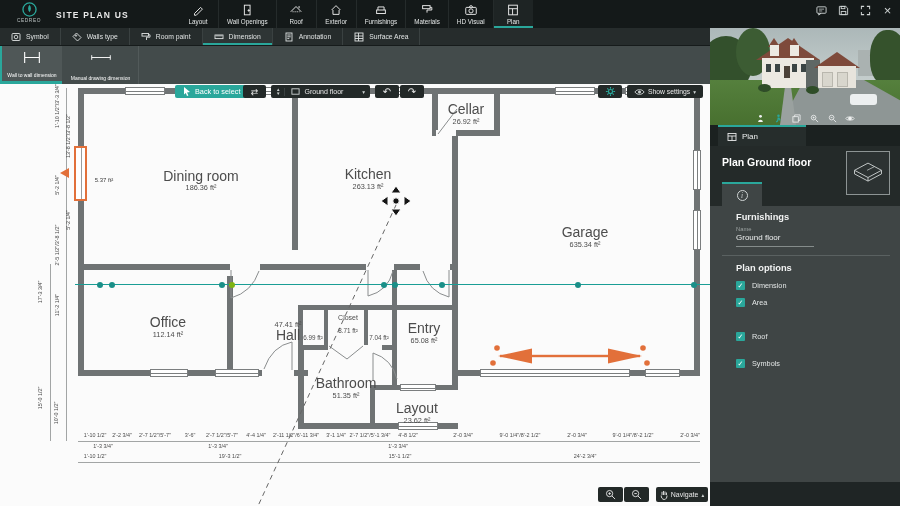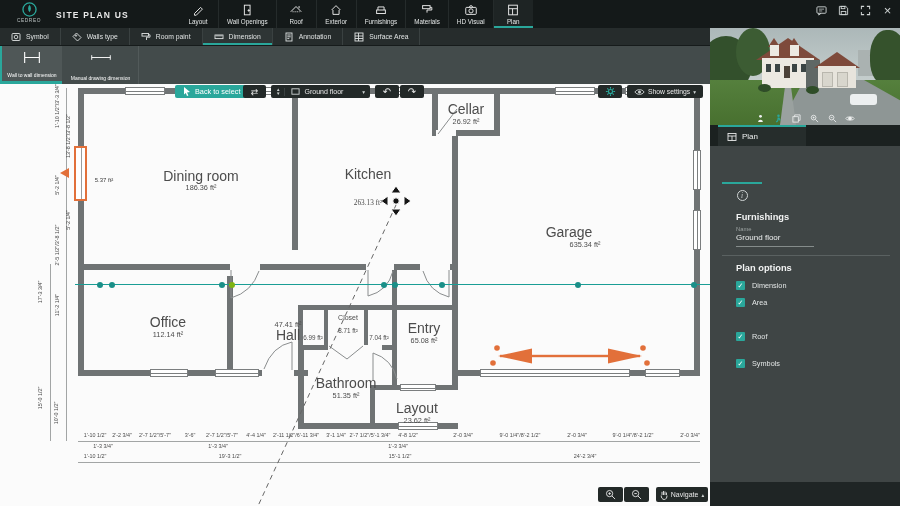--- a/index.html
+++ b/index.html
@@ -366,24 +366,24 @@
         <span class="dot" style="left: 384px; top: 201px;"></span>
         <span class="dot" style="left: 395px; top: 201px;"></span>
         <span class="dot" style="left: 442px; top: 201px;"></span>
         <span class="dot" style="left: 578px; top: 201px;"></span>
         <span class="dot" style="left: 694px; top: 201px;"></span>
       </div>
 
     <span class="room-name" style="left:201px;top:84px;">Dining room</span>
     <span class="room-area" style="left:201px;top:99px;">186.36 ft²</span>
     <span class="room-name" style="left:368px;top:82px;">Kitchen</span>
-    <span class="room-area" style="left:368px;top:114px;font-family:Liberation Serif, serif;">263.13 ft²</span>
+    <span class="room-area" style="left:368px;top:98px;">263.13 ft²</span>
     <span class="room-name" style="left:466px;top:17px;">Cellar</span>
     <span class="room-area" style="left:466px;top:33px;">26.92 ft²</span>
-    <span class="room-name" style="left:569px;top:140px;">Garage</span>
+    <span class="room-name" style="left:585px;top:140px;">Garage</span>
     <span class="room-area" style="left:585px;top:156px;">635.34 ft²</span>
     <span class="room-name" style="left:168px;top:230px;">Office</span>
     <span class="room-area" style="left:168px;top:246px;">112.14 ft²</span>
     <span class="room-name" style="left:288px;top:221px;margin-top:22px;">Hall</span>
     <span class="room-area" style="left:288px;top:236px;">47.41 ft²</span>
     <span class="room-name" style="left:348px;top:230px;font-size:7px;">Closet</span>
     <span class="room-area small" style="left:348px;top:243px;">8.71 ft²</span>
     <span class="room-area small" style="left:313px;top:250px;">6.99 ft²</span>
     <span class="room-area small" style="left:379px;top:250px;">7.04 ft²</span>
     <span class="room-name" style="left:424px;top:236px;">Entry</span>
@@ -563,20 +563,30 @@
     <div class="side-tabbar">
       <div class="side-tab">
         <svg width="10" height="10" viewBox="0 0 10 10" fill="none" stroke="#e8e8e8" stroke-width=".9">
             <rect x="1" y="1.5" width="8" height="7"></rect>
             <path d="M1 4h8M5 4v4.5"></path>
           </svg>
         <span>Plan</span>
       </div>
     </div>
 
+    <div class="side-header">
+      <div class="htitle">Plan Ground floor</div>
+      <div class="thumb">
+        <svg width="36" height="36" viewBox="0 0 40 40" fill="none" stroke="#cfd4d4" stroke-width="1">
+          <polygon points="20,9 35,17 20,25 5,17"></polygon>
+          <path d="M5 17v4l15 8 15-8v-4M20 25v4"></path>
+          <path d="M27 13l-8 4" stroke-width=".8"></path>
+        </svg>
+      </div>
+    </div>
 
     <div class="info-tab">
       <span class="i-circle">i</span>
     </div>
 
     <div class="sec-title" style="top:212px;">Furnishings</div>
     <div class="field-label">Name</div>
     <div class="field-value">Ground floor</div>
     <div class="field-line"></div>
     <div class="divider"></div>

